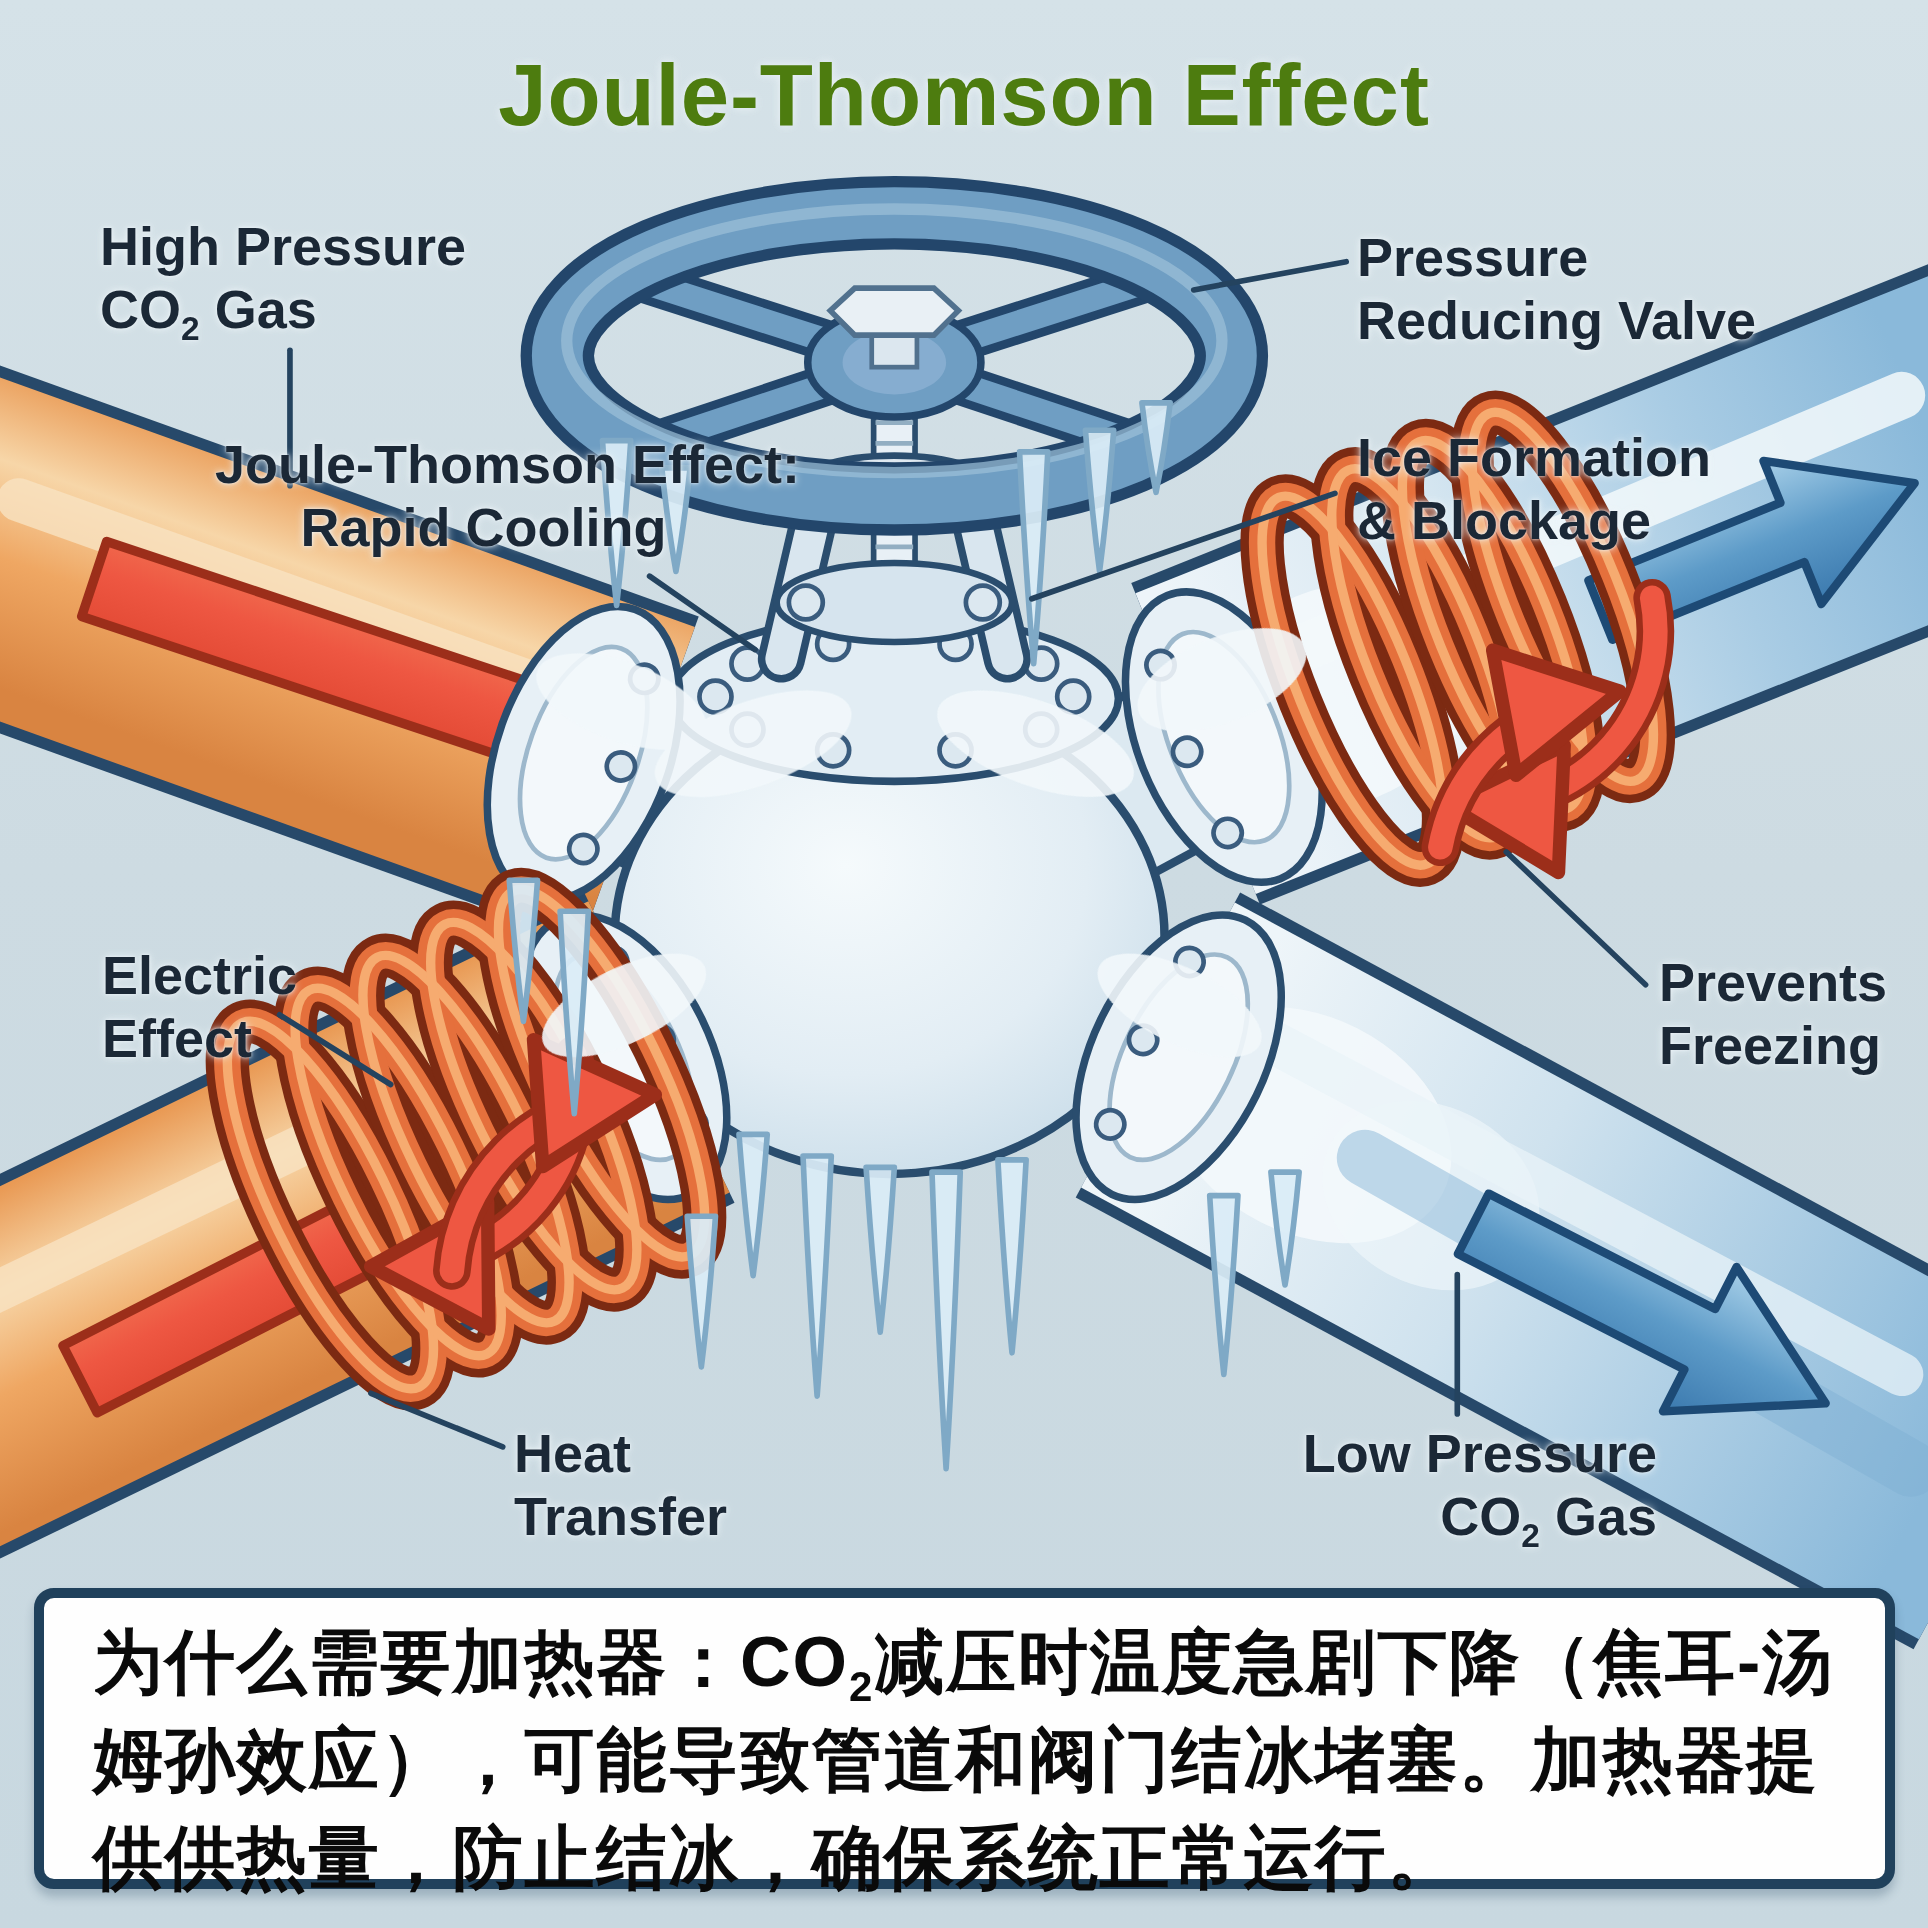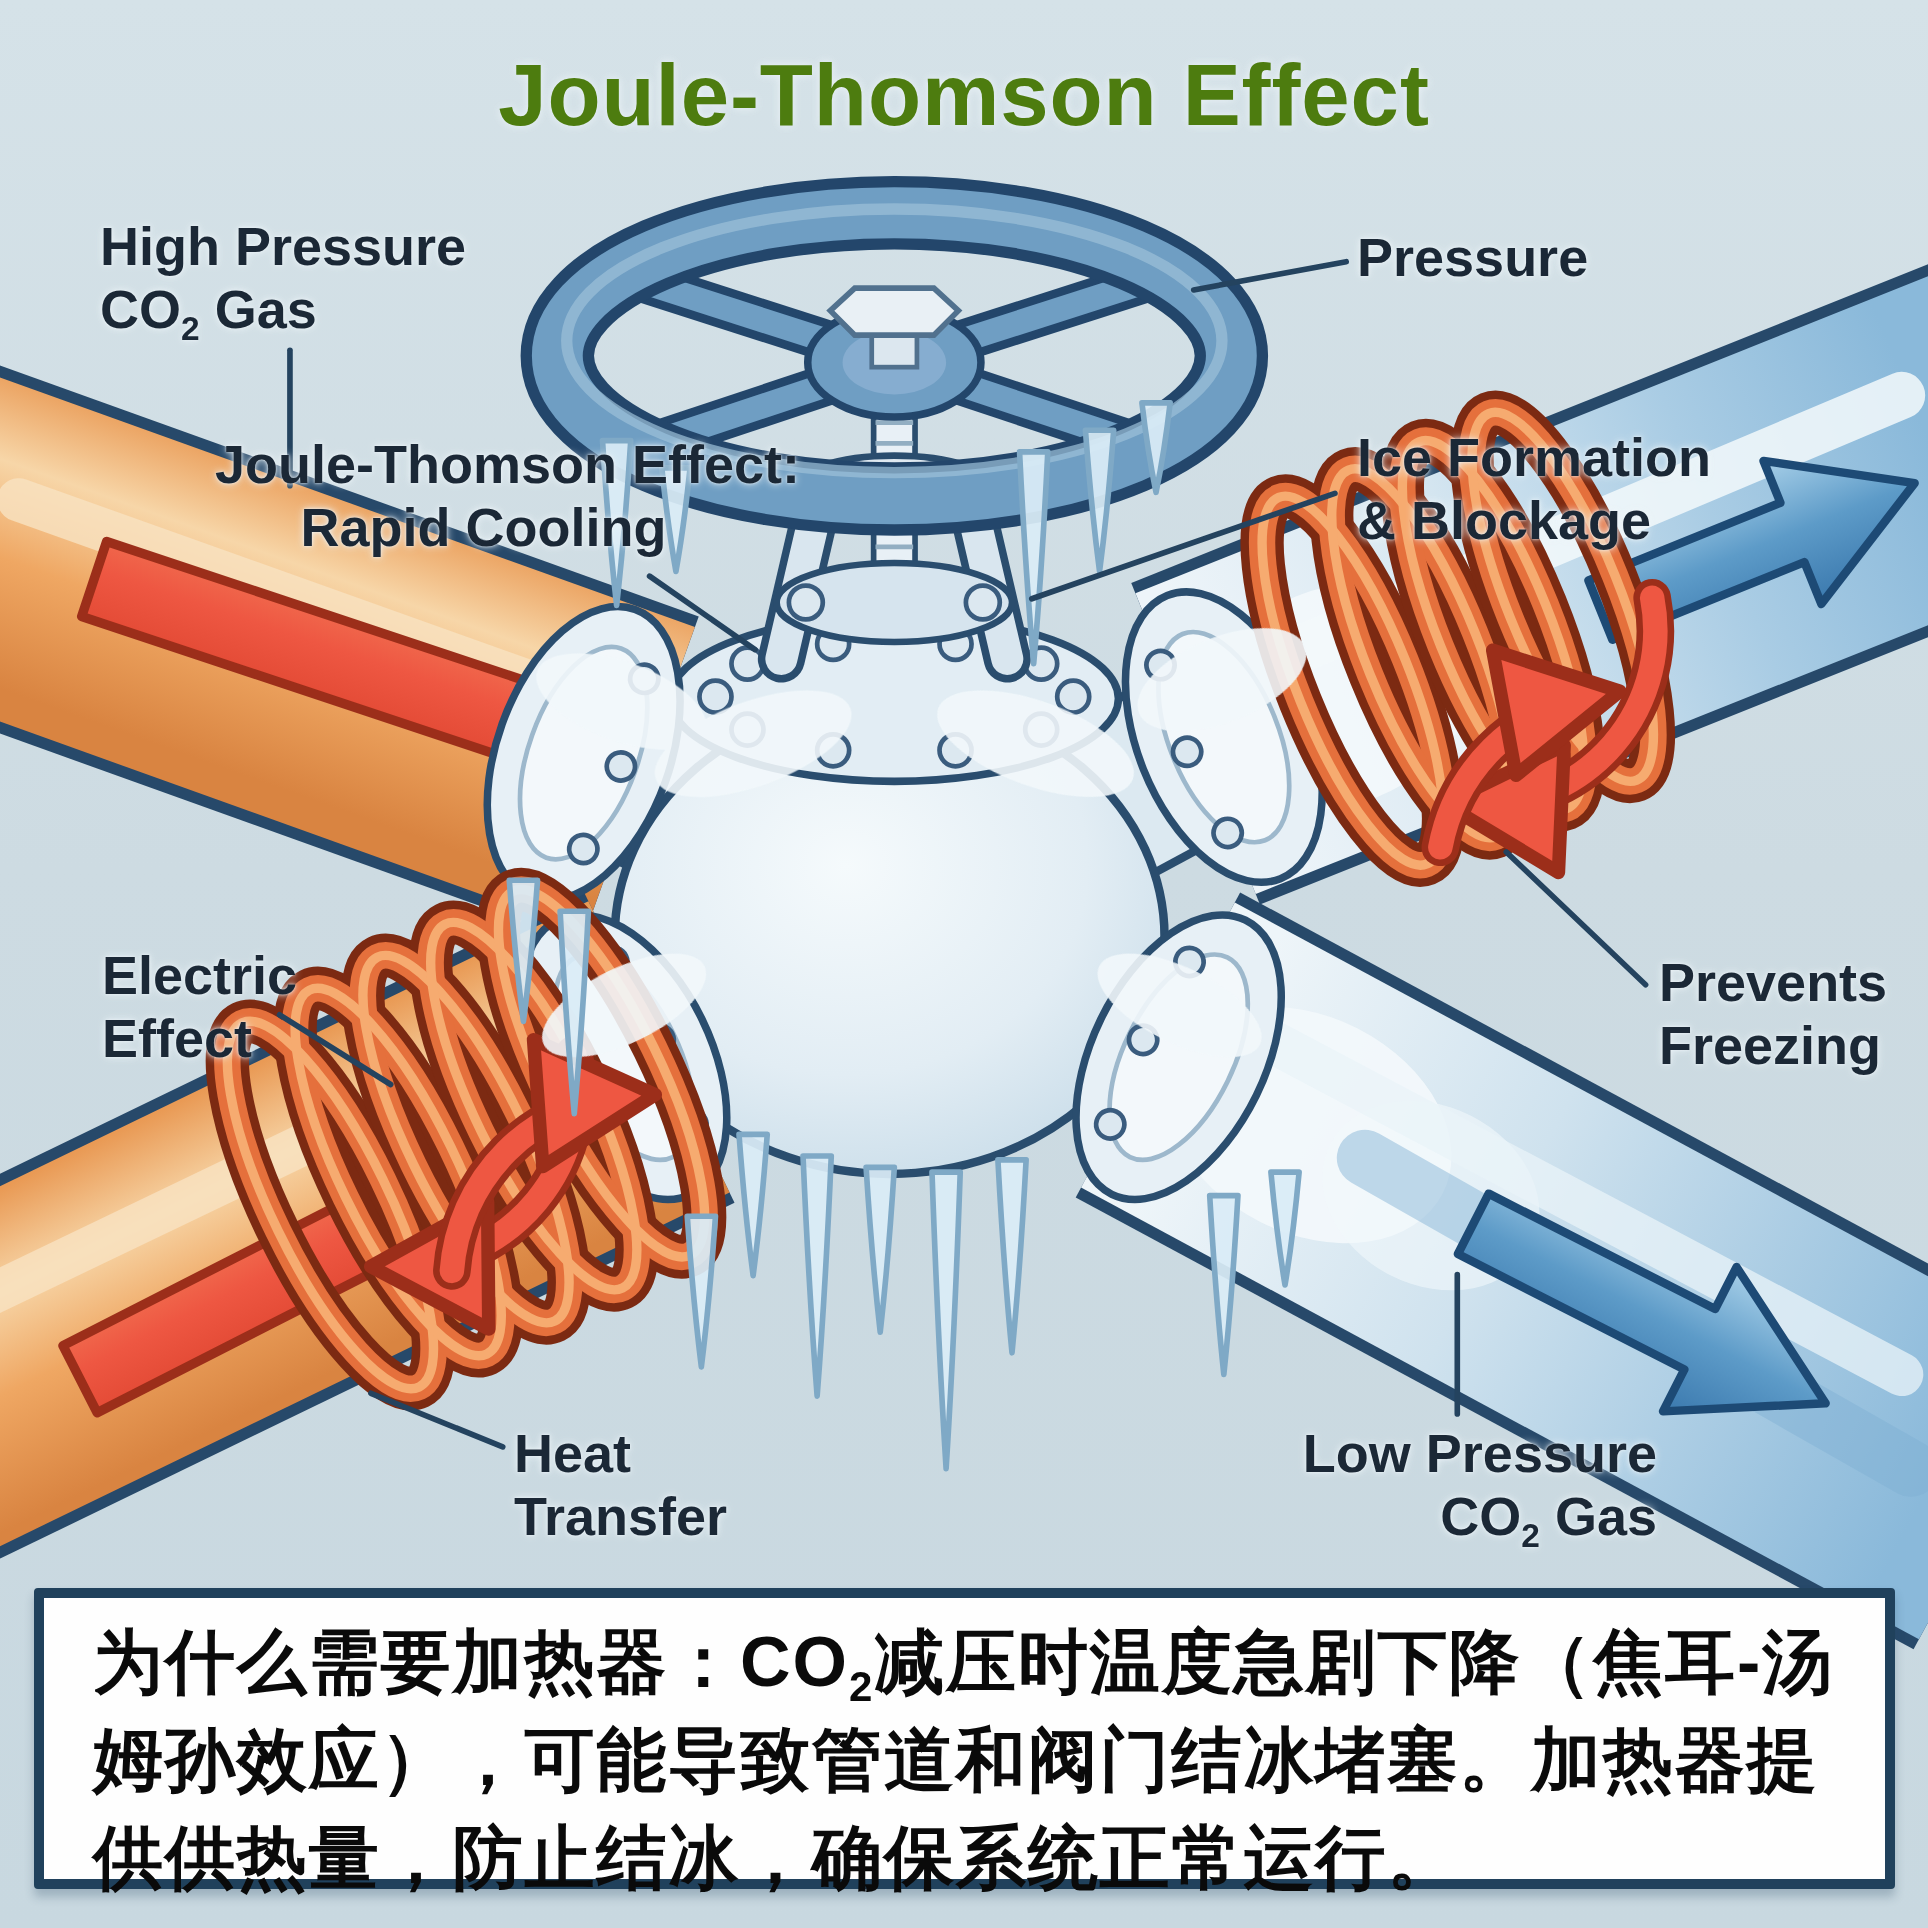--- a/index.html
+++ b/index.html
@@ -38,21 +38,21 @@
   #lbl-prv{left:1357px;top:226px}
   #lbl-ice{left:1357px;top:426px}
   #lbl-eh{left:102px;top:944px}
   #lbl-pf{left:1659px;top:951px}
   #lbl-ht{left:514px;top:1422px}
   #lbl-lp{left:1262px;top:1422px;width:395px;text-align:right}
   
   #caption{
     position:absolute;left:34px;top:1588px;width:1861px;height:301px;
     box-sizing:border-box;background:#fefefe;border:10.4px solid #20415c;
-    border-radius:4px;padding:15px 38px 0 49px;
+    border-radius:20px;padding:15px 38px 0 49px;
     box-shadow:0 7.5px 9.4px rgba(32,65,92,.25);
   }
   #caption p{
     margin:0;font-size:70px;line-height:98px;font-weight:800;
     color:#0a0a0a;letter-spacing:1.9px;font-family:"Liberation Sans",sans-serif;
   }
   #caption sub{font-size:.6em;line-height:0}
 </style>
 </head>
 <body>
@@ -320,20 +320,21 @@
   <span><span>CO</span><sub>2</sub><span> Gas</span></span>
 </div>
 
 <div class="lbl" id="lbl-jt">
   <span>Joule-Thomson Effect:</span><br>
   <span>Rapid Cooling</span>
 </div>
 
 <div class="lbl" id="lbl-prv">
   <span>Pressure</span><br>
+  <span>Reducing Valve</span>
 </div>
 
 <div class="lbl" id="lbl-ice">
   <span>Ice Formation</span><br>
   <span>&amp; Blockage</span>
 </div>
 
 <div class="lbl" id="lbl-eh">
   <span>Electric</span><br>
   <span>Effect</span>

